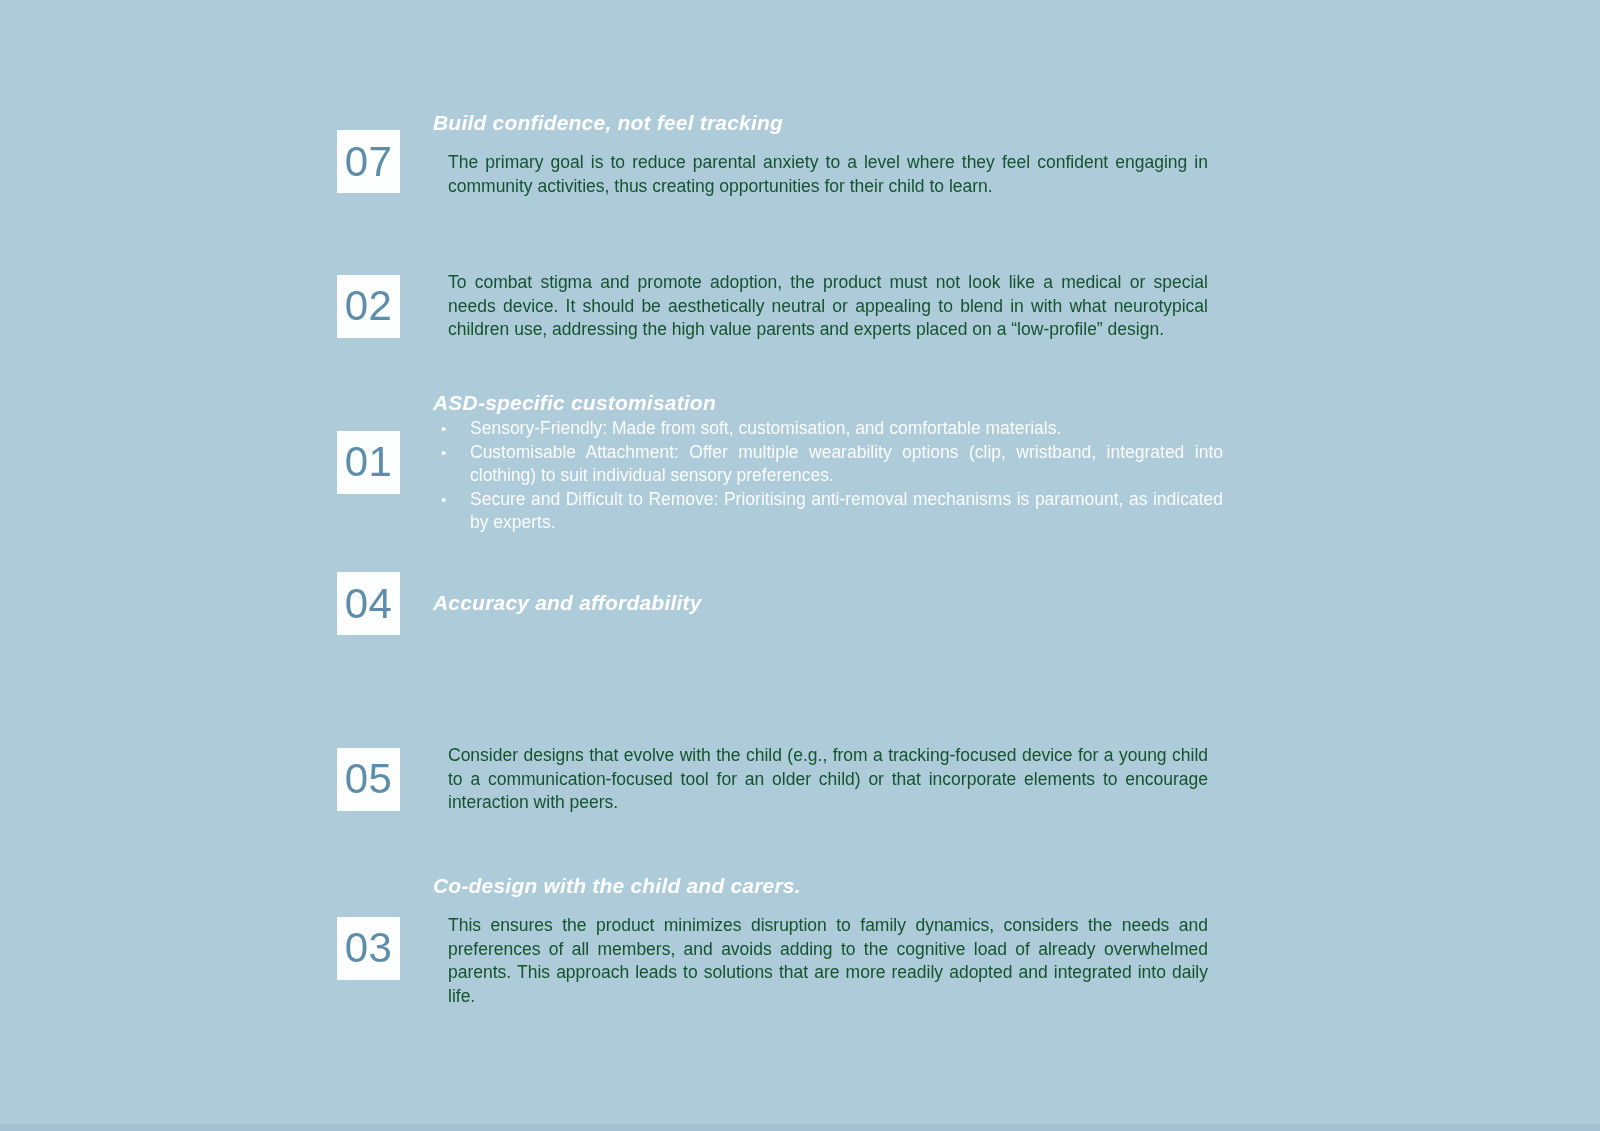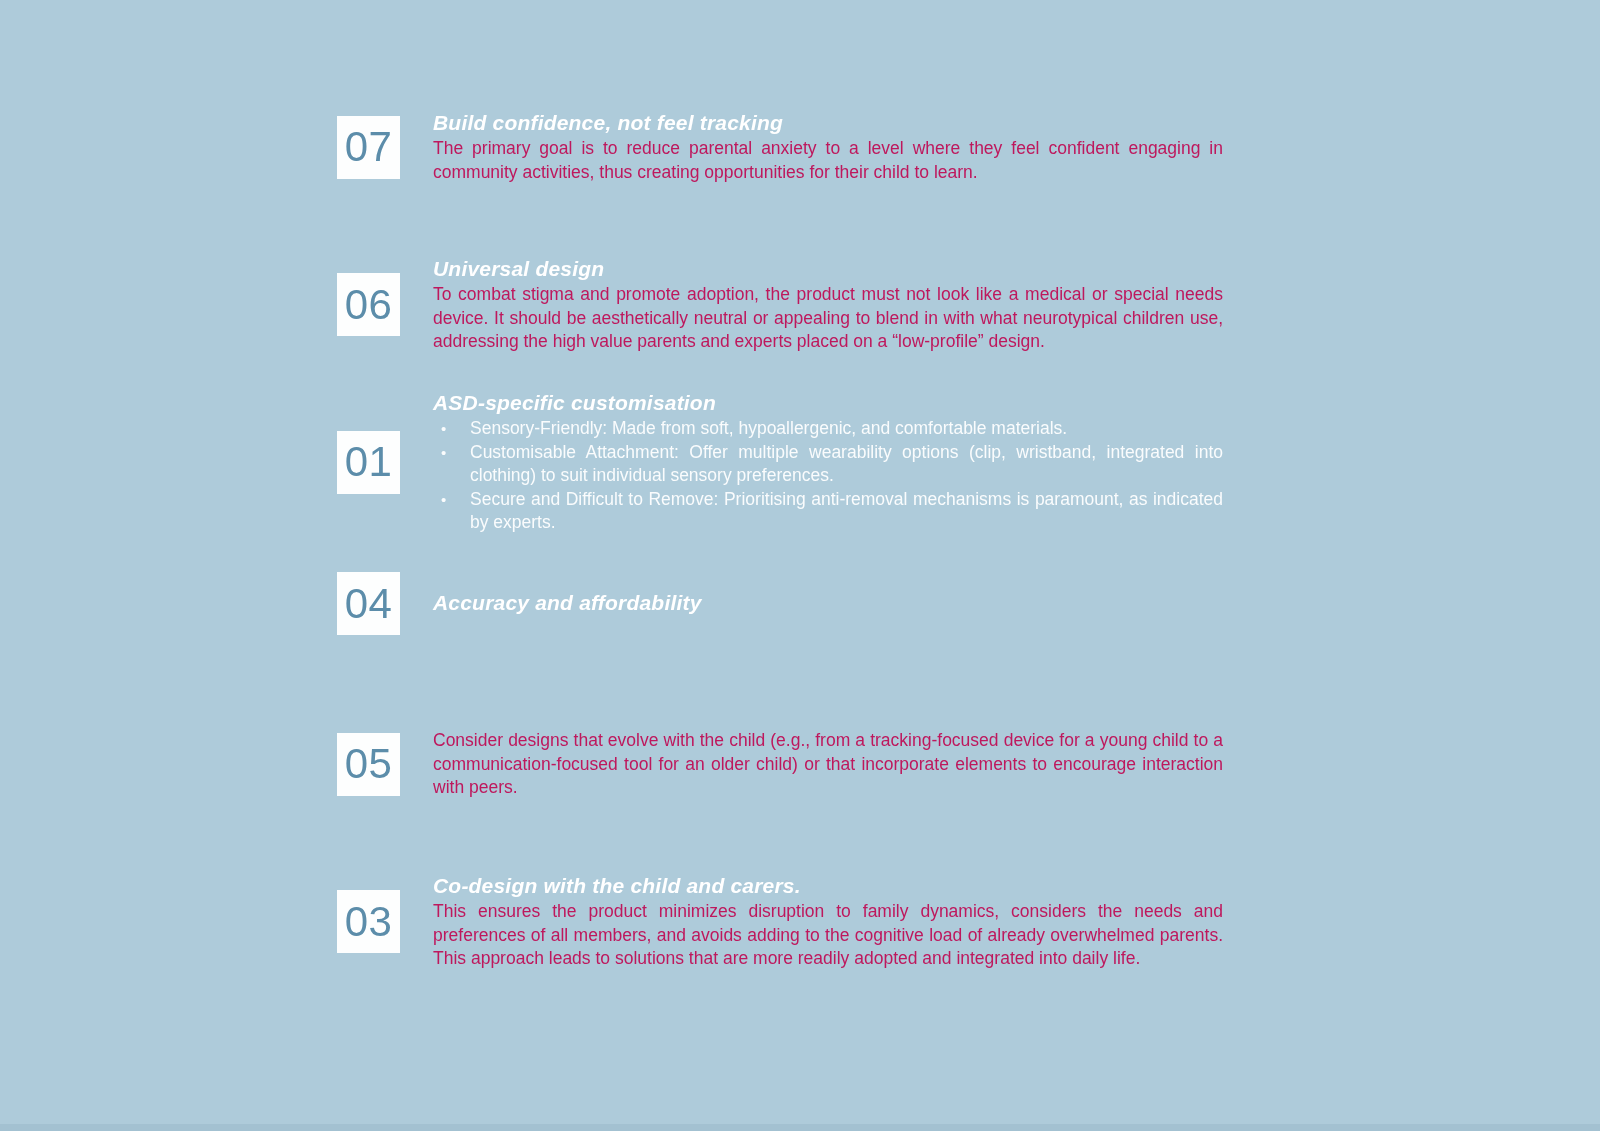--- a/index.html
+++ b/index.html
@@ -53,24 +53,24 @@
   .content h2 {
     margin: 0 0 1px 0;
     font-size: 21px;
     line-height: 26px;
     font-weight: bold;
     font-style: italic;
     color: #FFFFFF;
     letter-spacing: 0.2px;
   }
   .content p {
-    margin: 0;
+    margin: 15px;
     font-size: 17.5px;
     line-height: 23.5px;
-    color: #be185d;
+    color: #14532d;
     text-align: justify;
   }
   .content ul {
     margin: 0;
     padding: 0;
     list-style: none;
   }
   .content li {
     position: relative;
     padding-left: 37px;
@@ -98,36 +98,35 @@
       <span>07</span>
     </div>
     <div class="content">
       <h2>Build confidence, not feel tracking</h2>
       <p>The primary goal is to reduce parental anxiety to a level where they feel confident engaging in community activities, thus creating opportunities for their child to learn.</p>
     </div>
   </section>
 
   <section class="item item-2">
     <div class="num-box">
-      <span>06</span>
+      <span>02</span>
     </div>
     <div class="content">
-      <h2>Universal design</h2>
       <p>To combat stigma and promote adoption, the product must not look like a medical or special needs device. It should be aesthetically neutral or appealing to blend in with what neurotypical children use, addressing the high value parents and experts placed on a “low-profile” design.</p>
     </div>
   </section>
 
   <section class="item item-3">
     <div class="num-box">
       <span>01</span>
     </div>
     <div class="content">
       <h2>ASD-specific customisation</h2>
       <ul>
-        <li>Sensory-Friendly: Made from soft, hypoallergenic, and comfortable materials.</li>
+        <li>Sensory-Friendly: Made from soft, customisation, and comfortable materials.</li>
         <li>Customisable Attachment: Offer multiple wearability options (clip, wristband, integrated into clothing) to suit individual sensory preferences.</li>
         <li>Secure and Difficult to Remove: Prioritising anti-removal mechanisms is paramount, as indicated by experts.</li>
       </ul>
     </div>
   </section>
 
   <section class="item item-4">
     <div class="num-box">
       <span>04</span>
     </div>

